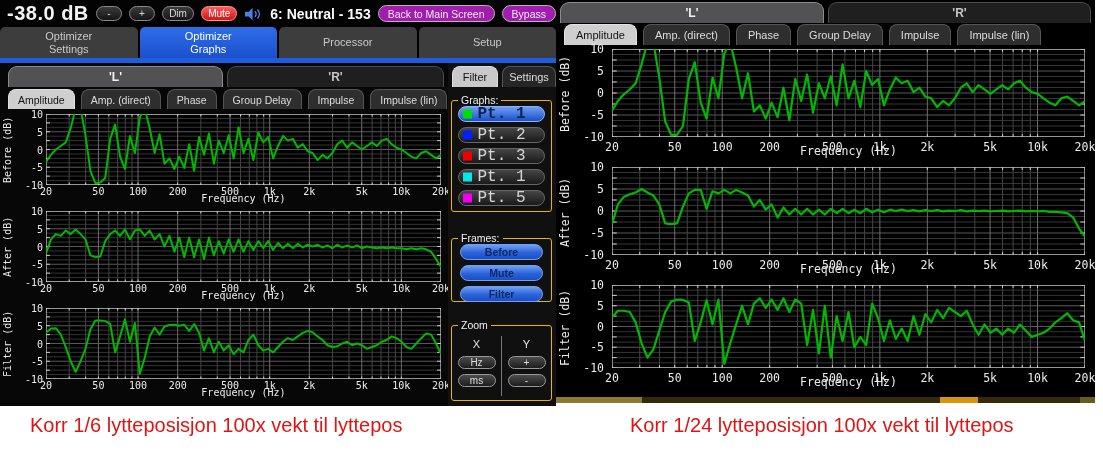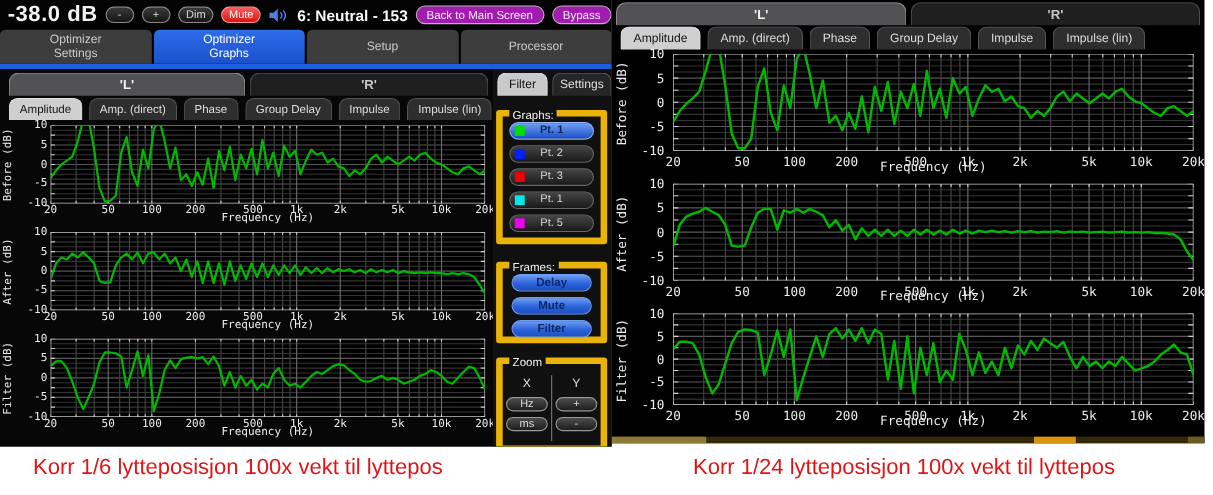--- a/index.html
+++ b/index.html
@@ -65,28 +65,28 @@
   #right-shot .graph .yticks div{font-size:11.5px;}
   #right-shot .graph .xrow .xt{font-size:11.5px;}
   #right-shot .graph .flabel{font-size:11.5px;}
 
   
   #sidebar{position:absolute;left:448px;top:0;bottom:0;right:0;background:#101010;}
   .sidetab{position:absolute;top:3px;height:21px;border-radius:8px 8px 0 0;box-sizing:border-box;
            display:flex;align-items:center;justify-content:center;font-size:11px;}
   .sidetab.selected{background:#c9c9c9;color:#141414;border:1px solid #ddd;border-bottom:none;}
   .sidetab.unsel{background:#262626;color:#ddd;border:1px solid #555;border-bottom:none;}
-  .group{position:absolute;left:3px;right:4px;border:6px solid #eab308;border-radius:3px;}
+  .group{position:absolute;left:3px;right:4px;border:1px solid #eab308;border-radius:3px;}
   .gtitle{position:absolute;top:-7px;left:6px;background:#101010;padding:0 3px;color:#f0f0f0;font-size:10.5px;}
   .ptrow{position:relative;height:14px;margin:5px 6px 0 6px;border-radius:8px;border:1px solid #666;
          background:linear-gradient(#454545,#1a1a1a);}
   .ptrow.selected{background:linear-gradient(#6f9ef5,#1b50c8);border-color:#8fb2f4;}
   .ptrow .sq{position:absolute;left:4px;top:50%;transform:translateY(-50%);width:9px;height:9px;}
   .ptrow .ptlabel{position:absolute;left:0;right:0;top:50%;transform:translateY(-50%);
-                  text-align:center;font-size:10px;color:#d6d6d6;line-height:1;}
+                  text-align:center;font-size:16px;color:#d6d6d6;line-height:1;font-family:Liberation Mono, monospace;}
   .ptrow.selected .ptlabel{color:#0b2454;font-weight:bold;}
   .framepill{position:relative;height:14px;margin:5px 8px 0 8px;border-radius:8px;border:1px solid #6f9ef5;
              background:linear-gradient(#6f9ef5 0%,#2b62d8 55%,#1b4fc4 100%);
              display:flex;align-items:center;justify-content:center;
              font-size:10.5px;font-weight:bold;color:#0b2a66;}
   .zoomcols{position:absolute;left:0;right:0;top:10px;bottom:4px;display:flex;}
   .zoomcol{width:50%;position:relative;display:flex;flex-direction:column;align-items:center;gap:5px;}
   .zoomcol.right{border-left:1px solid #777;}
   .zoomhdr{color:#e8e8e8;font-size:11px;margin:2px 0 1px 0;}
   .zbtn{width:38px;height:13px;border-radius:7px;border:1px solid #999;
@@ -125,24 +125,24 @@
   <div id="main-tabs">
       <div class="maintab">
         <div>Optimizer</div>
         <div>Settings</div>
       </div>
       <div class="maintab selected">
         <div>Optimizer</div>
         <div>Graphs</div>
       </div>
       <div class="maintab">
+        <div>Processor</div>
+      </div>
+      <div class="maintab">
         <div>Setup</div>
-      </div>
-      <div class="maintab">
-        <div>Processor</div>
       </div>
     </div>
   <div id="tabs-underline"></div>
 
   <div class="content">
     <div id="l-chtabs">
         <div class="chtab selected" style="left: 8px; top: 3px; width: 215px;">'L'</div>
         <div class="chtab unsel" style="left: 227px; top: 3px; width: 217px;">'R'</div>
       </div>
     <div id="l-gtabs" class="gtabs" style="left:8px;top:26px;">
@@ -624,21 +624,21 @@
             <div class="ptrow">
               <span class="sq" style="background: rgb(240, 0, 240);"></span>
               <span class="ptlabel">Pt. 5</span>
             </div>
           </div>
       </div>
 
       <div class="group" style="top:175px;height:62px;">
         <div class="gtitle">Frames:</div>
         <div id="frame-list">
-            <div class="framepill">Delay</div>
+            <div class="framepill">Before</div>
             <div class="framepill">Mute</div>
             <div class="framepill">Filter</div>
           </div>
       </div>
 
       <div class="group" style="top:262px;height:74px;">
         <div class="gtitle">Zoom</div>
         <div class="zoomcols">
           <div class="zoomcol">
             <div class="zoomhdr">X</div>

